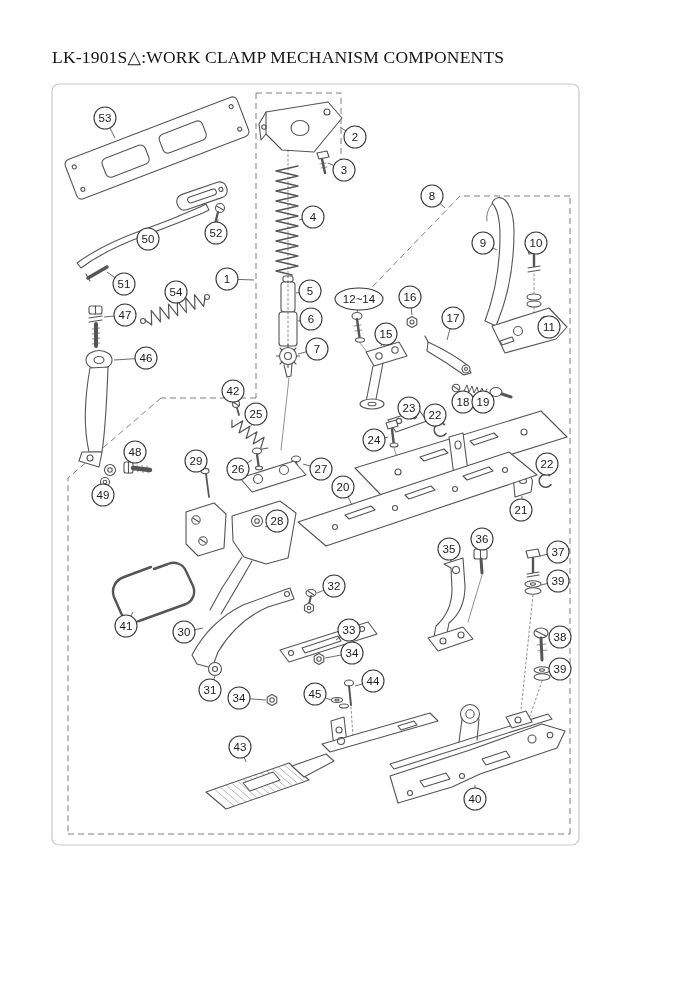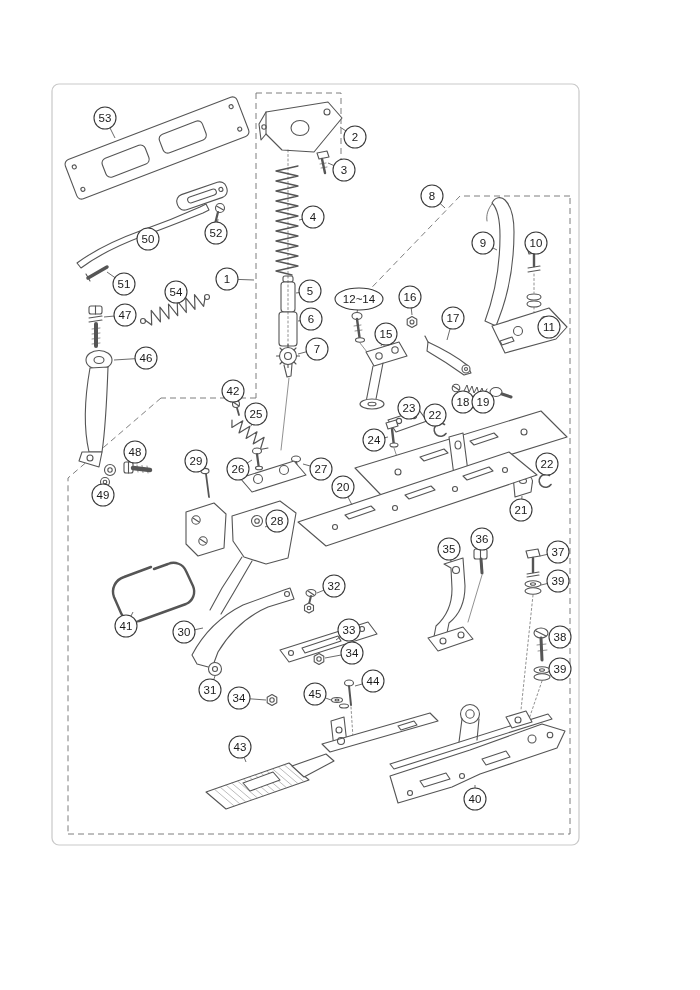--- a/index.html
+++ b/index.html
@@ -6,20 +6,21 @@
   #page{position:relative;width:700px;height:990px;background:#ffffff;overflow:hidden;
         font-family:"Liberation Serif", serif;}
   #page-title{position:absolute;left:52px;top:47px;font-size:17.5px;color:#141414;
               letter-spacing:.2px;white-space:nowrap;}
   #diagram-svg{position:absolute;left:0;top:0;}
 </style>
 </head>
 <body>
 
 <div id="page">
+  <div id="page-title">LK-1901S△:WORK CLAMP MECHANISM COMPONENTS</div>
 
   <svg id="diagram-svg" width="700" height="990" viewBox="0 0 700 990">
 
     <g>
       <rect x="52" y="84" width="527" height="761" rx="7" fill="none" stroke="#c9c9c9" stroke-width="1.2"></rect>
     </g>
 
     <g id="dash-layer" stroke="#6f6f6f" stroke-width="0.9" fill="none" stroke-dasharray="6 4">
       <path d="M256,93 L341,93 L341,172"></path>
       <path d="M256,93 L256,398"></path>

